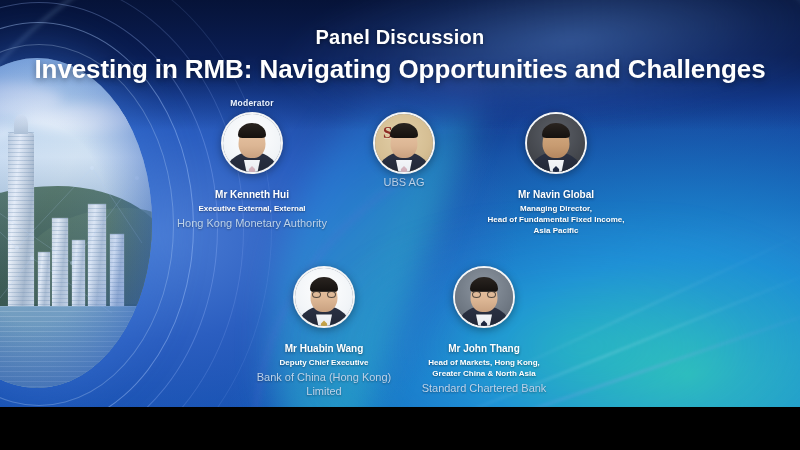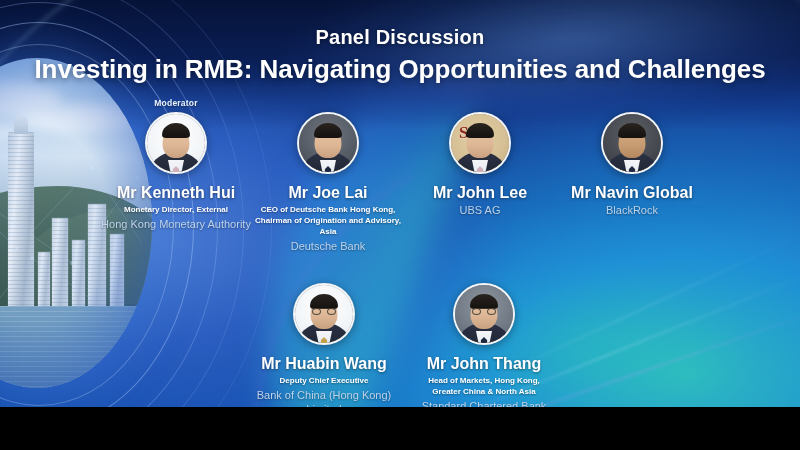--- a/index.html
+++ b/index.html
@@ -356,22 +356,22 @@
     top: -1px;
     width: 9px; height: 7px;
     border: 1.3px solid rgba(70,62,54,0.9);
     border-radius: 50%;
     box-sizing: border-box;
   }
   .glasses::before { left: 0; }
   .glasses::after  { right: 0; }
 
   .name {
-    margin-top: 9px;
-    font-size: 16px;
+    margin-top: 15px;
+    font-size: 10px;
     font-weight: bold;
     color: #ffffff;
     text-shadow: 0 1px 3px rgba(0,0,0,0.45);
     line-height: 1.2;
   }
   .title-lines {
     margin-top: 3px;
     font-size: 8px;
     font-weight: bold;
     color: #ffffff;
@@ -462,66 +462,50 @@
             <div class="photo-bg bg-white"></div>
             <div class="figure">
               <div class="shoulders"></div>
               <div class="collar"></div>
               <div class="tie pink"></div>
               <div class="head"></div>
               <div class="hair"></div>
             </div>
           </div>
           <div class="name">Mr Kenneth Hui</div>
-          <div class="title-lines">Monetary Director, External</div>
+          <div class="title-lines">Executive External, External</div>
           <div class="org">Hong Kong Monetary Authority</div>
-        </div>
-        <div class="person">
-          <div class="avatar">
-            <div class="photo-bg bg-grey"></div>
-            <div class="figure">
-              <div class="shoulders"></div>
-              <div class="collar"></div>
-              <div class="tie dark"></div>
-              <div class="head"></div>
-              <div class="hair"></div>
-            </div>
-          </div>
-          <div class="name">Mr Joe Lai</div>
-          <div class="title-lines">CEO of Deutsche Bank Hong Kong,<br>Chairman of Origination and Advisory, Asia</div>
-          <div class="org">Deutsche Bank</div>
         </div>
         <div class="person">
           <div class="avatar">
             <div class="photo-bg bg-tan"></div>
             <div class="emblem-s">S</div>
             <div class="figure">
               <div class="shoulders"></div>
               <div class="collar"></div>
               <div class="tie pink"></div>
               <div class="head"></div>
               <div class="hair"></div>
             </div>
           </div>
-          <div class="name">Mr John Lee</div>
           <div class="org">UBS AG</div>
         </div>
         <div class="person">
           <div class="avatar">
             <div class="photo-bg bg-darkgrey"></div>
             <div class="figure">
               <div class="shoulders"></div>
               <div class="collar"></div>
               <div class="tie dark"></div>
               <div class="head tanner"></div>
               <div class="hair"></div>
             </div>
           </div>
           <div class="name">Mr Navin Global</div>
-          <div class="org">BlackRock</div>
+          <div class="title-lines">Managing Director,<br>Head of Fundamental Fixed Income,<br>Asia Pacific</div>
         </div>
       </div>
     <div class="row row-2">
         <div class="person row2">
           <div class="avatar">
             <div class="photo-bg bg-white"></div>
             <div class="figure">
               <div class="shoulders"></div>
               <div class="collar"></div>
               <div class="tie gold"></div>

